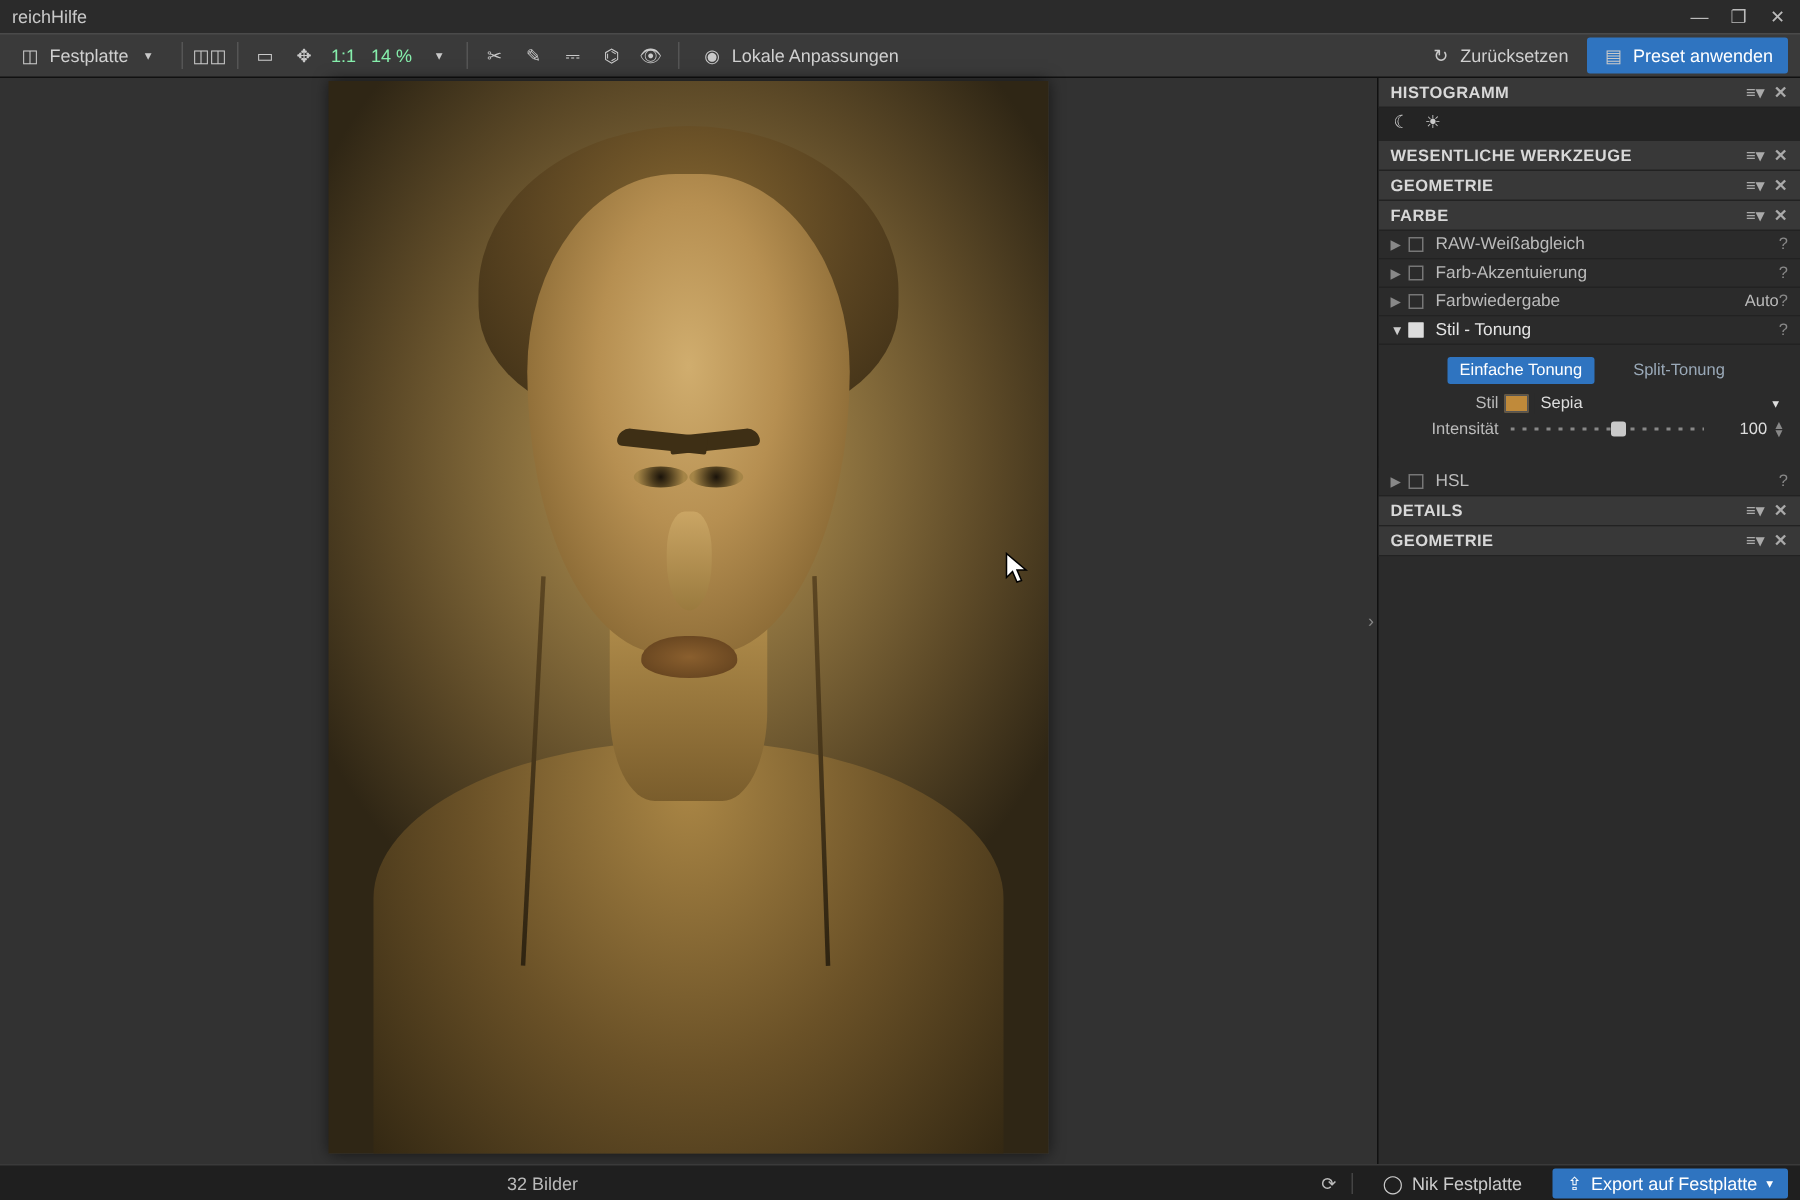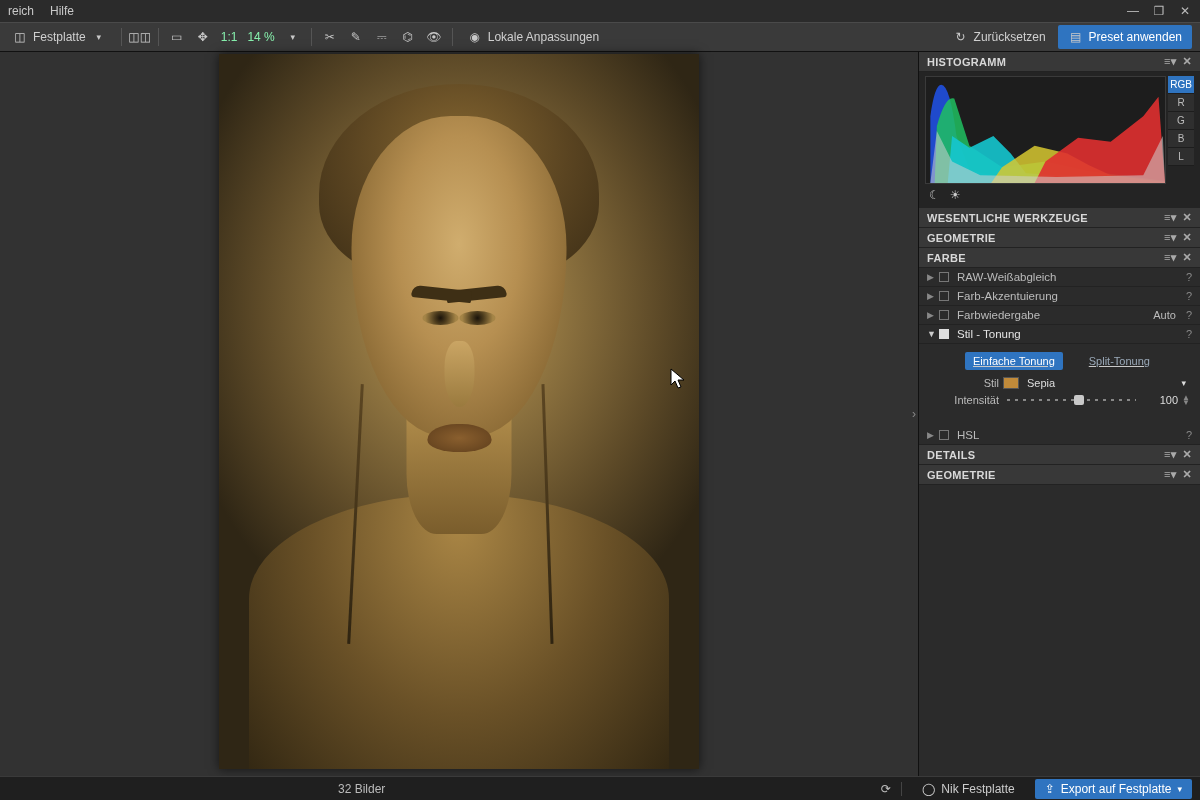--- a/index.html
+++ b/index.html
@@ -1,19 +1,19 @@
 <!DOCTYPE html>
 <html><head>
 <meta charset="utf-8">
 <style>
   * { margin: 0; padding: 0; box-sizing: border-box; font-family: "Segoe UI", Arial, sans-serif; }
   body { background:#1e1e1e; color:#c9c9c9; width:1200px; height:800px; overflow:hidden; font-size:12px; position:relative; }
   
   .menubar { height:22px; background:#2b2b2b; display:flex; align-items:center; justify-content:space-between; padding:0 4px; }
-  .menubar-left { display:flex; gap:16px; padding-left:4px;}
+  .menubar-left { display:flex; padding-left:4px;}
   .menubar-left span { color:#c9c9c9; cursor:pointer; }
   .window-controls { display:flex; gap:12px; padding-right:4px; }
   .window-controls span { width:14px; text-align:center; color:#bbb; cursor:pointer;}
   
   .toolbar { height:30px; background:#3a3a3a; border-top:1px solid #4a4a4a; border-bottom:1px solid #111; display:flex; align-items:center; padding:0 8px; gap:8px; }
   .tb-group { display:flex; align-items:center; gap:10px; }
   .tb-sep { width:1px; height:18px; background:#555; margin:0 2px; }
   .tb-btn { display:flex; align-items:center; gap:5px; color:#d0d0d0; cursor:pointer; padding:2px 4px; }
   .tb-btn.primary { background:#2f74c0; color:#fff; padding:4px 10px; border-radius:2px;}
   .tb-icon { width:16px; height:16px; display:inline-flex; align-items:center; justify-content:center; color:#c9c9c9;}
@@ -53,26 +53,26 @@
   .ch-btn.active { background:#2f74c0; color:#fff;}
   .histo-bottom { padding:2px 10px; display:flex; gap:10px; color:#ccc;}
   
   .histo-canvas svg{width:100%;height:100%;}
   
   .row-item { display:flex; align-items:center; padding:3px 8px; background:#2b2b2b; border-bottom:1px solid #222; font-size:11.5px; cursor:pointer;}
   .row-item .tri { width:12px; color:#888; font-size:9px;}
   .row-item .sq { width:10px; height:10px; border:1px solid #777; margin-right:8px; background:#2b2b2b;}
   .row-item .sq.filled{background:#ddd;border-color:#ddd;}
   .row-item .lbl { flex:1; color:#bbb;}
-  .row-item .aux { color:#bbb; font-size:11px; margin-right:10px;}
+  .row-item .aux { color:#bbb; font-size:11px; margin-right:0;}
   .row-item .help { color:#888; font-size:11px;}
   .row-item.expanded .tri{color:#ccc;}
   .row-item.expanded .lbl{color:#e4e4e4;}
   .toning-body { background:#2b2b2b; padding:4px 10px 8px 28px;}
-  .tab-row {display:flex; gap:18px; margin:4px 0 6px 18px; font-size:11px;text-decoration:underline;}
+  .tab-row {display:flex; gap:18px; margin:4px 0 6px 18px; font-size:11px;}
   .tab-row span{color:#9aa9b8; cursor:pointer; padding:3px 8px;}
   .tab-row span.active{background:#2f74c0;color:#fff;border-radius:2px;}
   .param-row{display:flex;align-items:center; gap:4px; font-size:11px; color:#bbb; margin:4px 0;}
   .param-row .plabel{width:52px; text-align:right;}
   .swatch{width:16px;height:12px;background:#c08a3a;border:1px solid #555;}
   .dropdown{flex:1; background:#2b2b2b; border:none; color:#ddd; display:flex; justify-content:space-between; align-items:center; padding:1px 4px; cursor:pointer;}
   .slider-track{flex:1;height:2px;background:linear-gradient(to right,#888 0 3px, transparent 3px 100%) repeat-x; background-size:8px 2px; position:relative; margin:0 4px;}
   .slider-thumb{position:absolute; top:-4px; left:52%; width:10px;height:10px;background:#c9c9c9;border-radius:2px;}
   .num-field{width:34px;background:#2b2b2b;border:none;color:#ddd;text-align:right;font-size:11px;}
   .spin{color:#888;font-size:8px;line-height:5px;}
@@ -166,39 +166,20 @@
 
   <div class="panel">
     <div class="section-header">
       <span>HISTOGRAMM</span>
       <span class="hdr-actions">
           <span class="hdr-icon">≡▾</span>
           <span class="hdr-icon">✕</span>
         </span>
     </div>
     <div class="histo-box">
-      <div class="histo-inner">
-        <div class="histo-canvas">
-          <svg viewBox="0 0 220 108" preserveAspectRatio="none">
-            <path fill="#2050e0" opacity=".9" d="M4 108 L4 40 Q8 8 14 8 Q22 8 28 60 L40 95 L60 100 L220 106 L220 108 Z"></path>
-            <path fill="#20c060" opacity=".85" d="M8 108 L10 50 Q18 18 26 22 L40 70 L70 92 L110 86 L150 96 L220 106 L220 108 Z"></path>
-            <path fill="#15c7cf" opacity=".9" d="M20 108 L24 60 L40 72 L62 60 L78 78 L92 98 L220 107 L220 108 Z"></path>
-            <path fill="#d7c830" opacity=".85" d="M60 108 L70 92 L100 70 L130 78 L150 90 L170 100 L220 107 L220 108 Z"></path>
-            <path fill="#e03030" opacity=".9" d="M100 108 L110 86 L140 62 L170 66 L200 40 L214 20 L218 80 L220 106 L220 108 Z"></path>
-            <path fill="#d0d0d0" opacity=".55" d="M4 108 L10 55 L24 86 L50 100 L120 102 L200 100 L218 60 L220 108 Z"></path>
-          </svg>
-        </div>
-        <div class="histo-channels">
-          <div class="ch-btn active">RGB</div>
-          <div class="ch-btn">R</div>
-          <div class="ch-btn">G</div>
-          <div class="ch-btn">B</div>
-          <div class="ch-btn">L</div>
-        </div>
-      </div>
       <div class="histo-bottom">
         <span>☾</span>
         <span>☀</span>
       </div>
     </div>
 
     <div class="section-header">
       <span>WESENTLICHE WERKZEUGE</span>
       <span class="hdr-actions">
           <span class="hdr-icon">≡▾</span>

